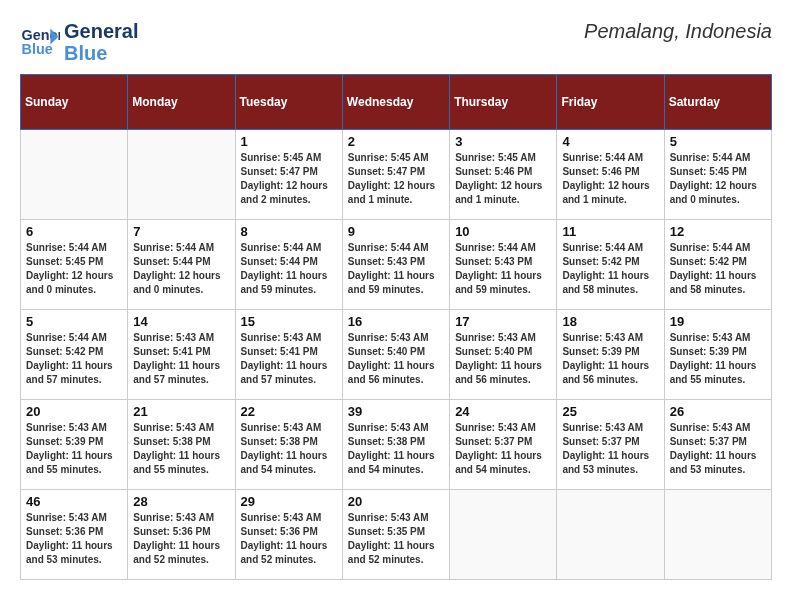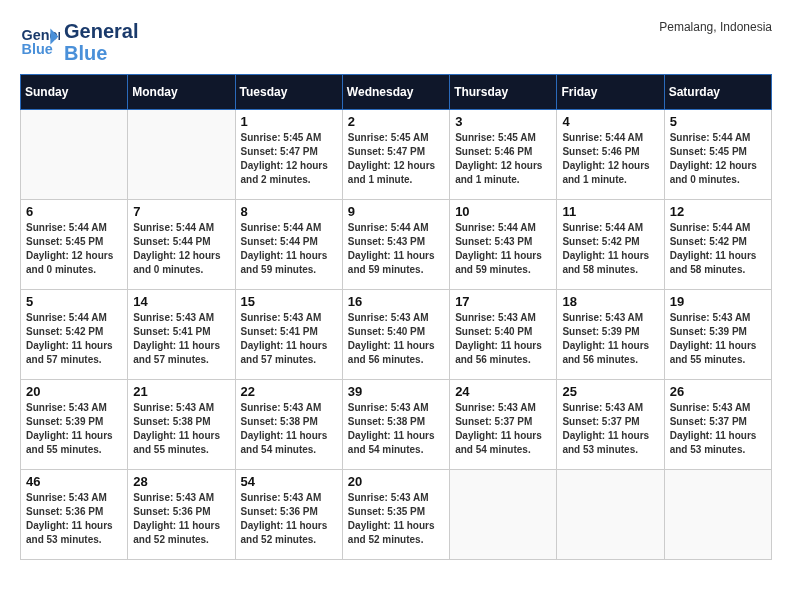--- a/index.html
+++ b/index.html
@@ -27,32 +27,33 @@
     }
     .title-block {
       text-align: right;
     }
     .month-title {
       font-size: 36px;
       font-weight: bold;
       color: #1a1a1a;
     }
     .location-title {
-      font-size: 12px;
+      font-size: 20px;
       color: #333;
+      font-style: italic;
     }
     .calendar {
       width: 100%;
       border-collapse: collapse;
       font-size: 11px;
     }
     .calendar th {
-      background-color: #0f172a;
+      background-color: #7f1d1d;
       color: #fff;
-      padding: 10px 4px;
+      padding: 20px 4px;
       text-align: left;
       font-size: 12px;
       font-weight: bold;
       border: 1px solid #2a6abb;
     }
     .calendar td {
       vertical-align: top;
       border: 1px solid #ccc;
       padding: 4px 5px;
       height: 90px;
@@ -311,21 +312,21 @@
 and 53 minutes.</div>
         </td>
         <td>
           <span class="day-number">28</span>
           <div class="day-info" style="white-space: pre-line;">Sunrise: 5:43 AM
 Sunset: 5:36 PM
 Daylight: 11 hours
 and 52 minutes.</div>
         </td>
         <td>
-          <span class="day-number">54</span>
+          <span class="day-number">29</span>
           <div class="day-info" style="white-space: pre-line;">Sunrise: 5:43 AM
 Sunset: 5:36 PM
 Daylight: 11 hours
 and 52 minutes.</div>
         </td>
         <td>
           <span class="day-number">20</span>
           <div class="day-info" style="white-space: pre-line;">Sunrise: 5:43 AM
 Sunset: 5:35 PM
 Daylight: 11 hours

